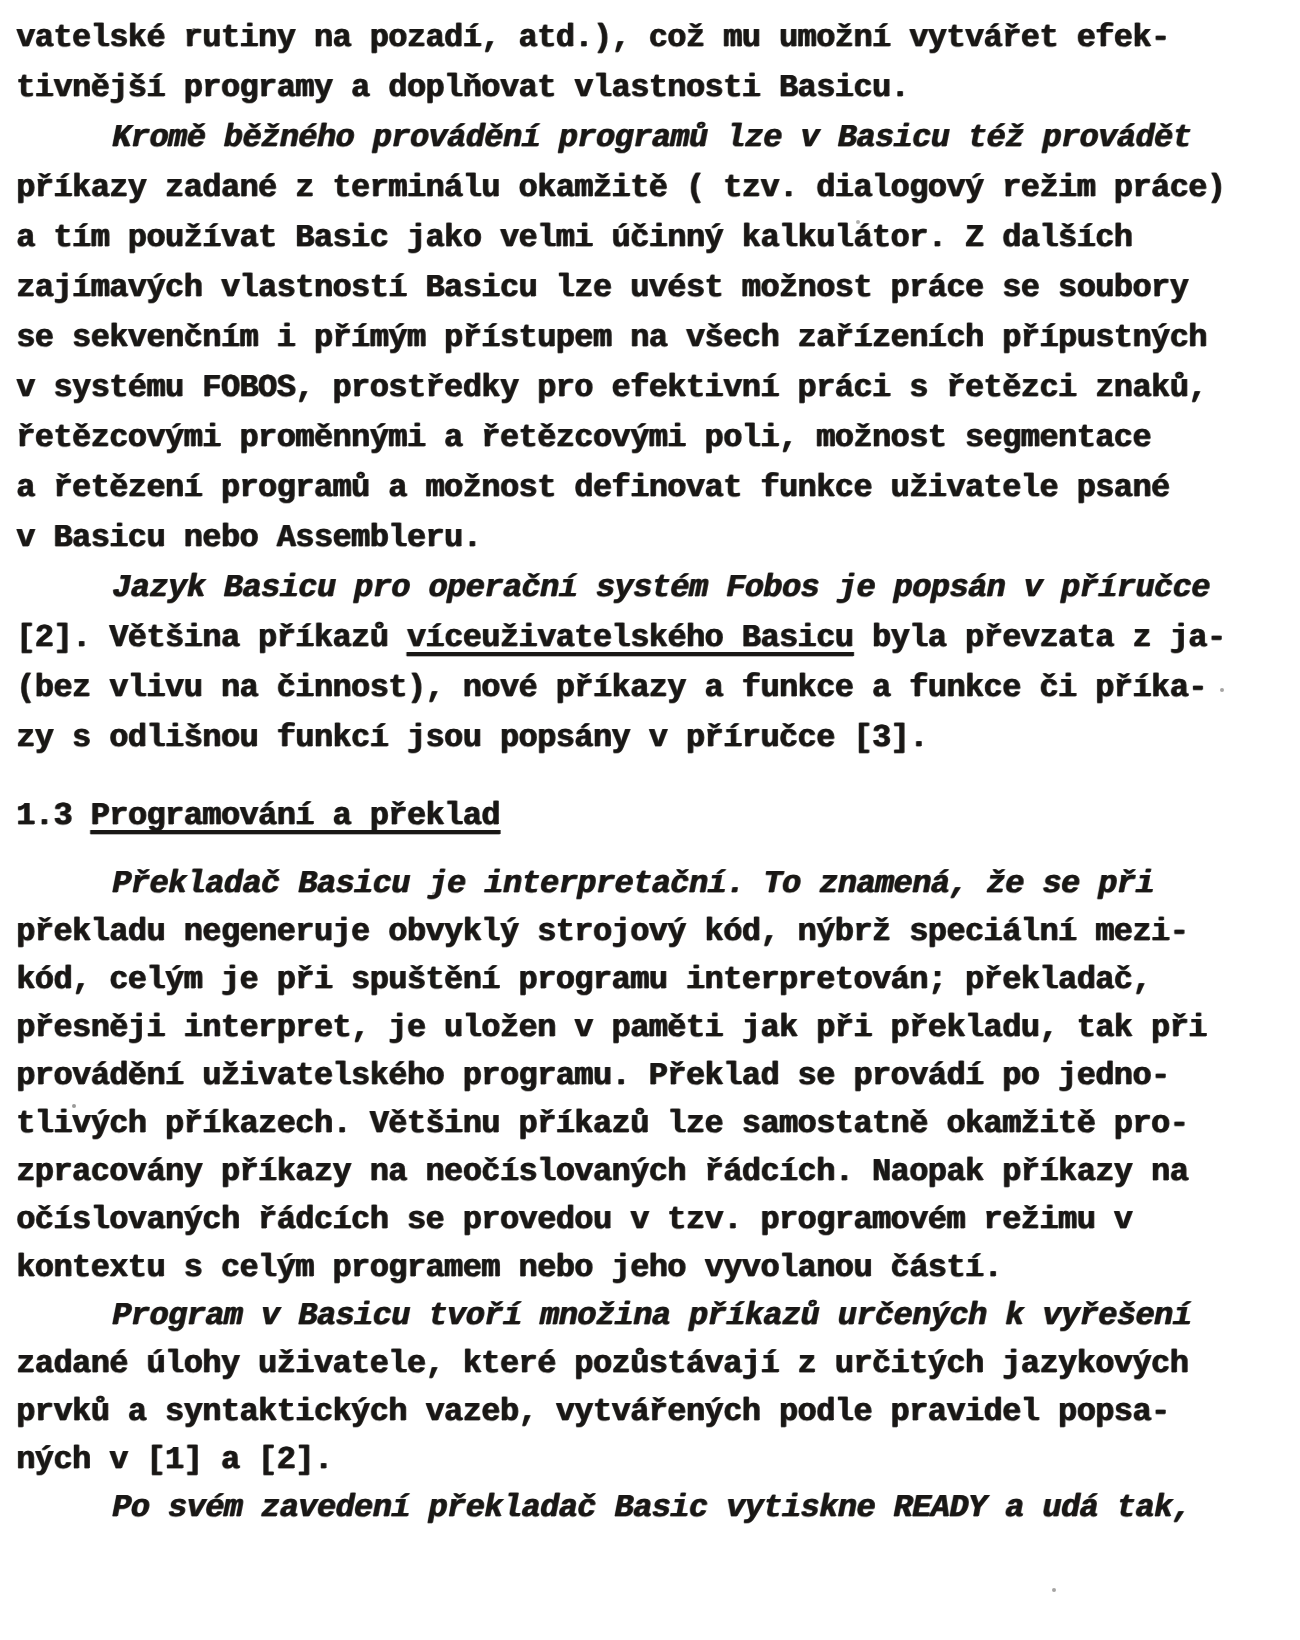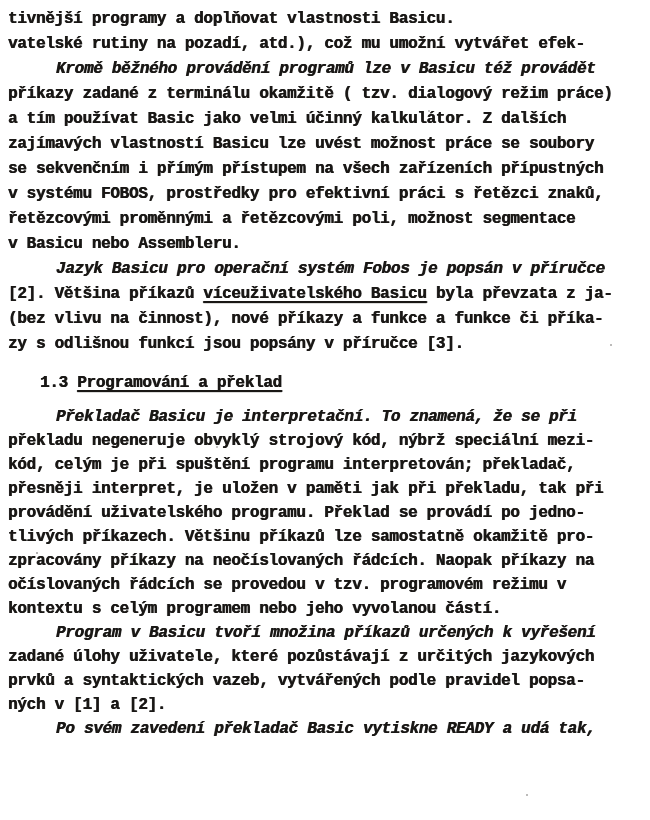--- a/index.html
+++ b/index.html
@@ -41,21 +41,20 @@
     text-decoration-thickness: 2px;
     text-underline-offset: 3px;
   }
   .heading {
     margin-top: 14px;
     margin-bottom: 9px;
     height: 25px;
     line-height: 25px;
     white-space: pre;
     letter-spacing: -0.3px;
-    margin-left: 32px;
   }
   
   .noise {
     position: absolute;
     width: 2px; height: 2px;
     background: rgba(30,28,26,0.55);
     border-radius: 50%;
     top: 14px; left: 96px;
     box-shadow:
       18px 232px 0 rgba(30,28,26,0.45),
@@ -69,29 +68,30 @@
     pointer-events: none;
   }
 </style>
 </head>
 <body>
 
 <div class="page">
   <div class="noise"></div>
 
   <div class="sec-top">
+      <div class="line"><span>vatelské rutiny na pozadí, atd.), což mu umožní vytvářet efek-</span></div>
       <div class="line"><span>tivnější programy a doplňovat vlastnosti Basicu.</span></div>
-      <div class="line"><span>vatelské rutiny na pozadí, atd.), což mu umožní vytvářet efek-</span></div>
       <div class="line indent"><span>Kromě běžného provádění programů lze v Basicu též provádět</span></div>
       <div class="line"><span>příkazy zadané z terminálu okamžitě ( tzv. dialogový režim práce)</span></div>
       <div class="line"><span>a tím používat Basic jako velmi účinný kalkulátor. Z dalších</span></div>
       <div class="line"><span>zajímavých vlastností Basicu lze uvést možnost práce se soubory</span></div>
       <div class="line"><span>se sekvenčním i přímým přístupem na všech zařízeních přípustných</span></div>
       <div class="line"><span>v systému FOBOS, prostředky pro efektivní práci s řetězci znaků,</span></div>
       <div class="line"><span>řetězcovými proměnnými a řetězcovými poli, možnost segmentace</span></div>
+      <div class="line"><span>a řetězení programů a možnost definovat funkce uživatele psané</span></div>
       <div class="line"><span>v Basicu nebo Assembleru.</span></div>
       <div class="line indent"><span>Jazyk Basicu pro operační systém Fobos je popsán v příručce</span></div>
       <div class="line"><span>[2]. Většina příkazů </span><span class="u">víceuživatelského Basicu</span><span> byla převzata z ja-</span></div>
       <div class="line"><span>(bez vlivu na činnost), nové příkazy a funkce a funkce či příka-</span></div>
       <div class="line"><span>zy s odlišnou funkcí jsou popsány v příručce [3].</span></div>
     </div>
 
   <div class="heading"><span>1.3 </span><span class="u">Programování a překlad</span></div>
 
   <div class="sec-bottom">

